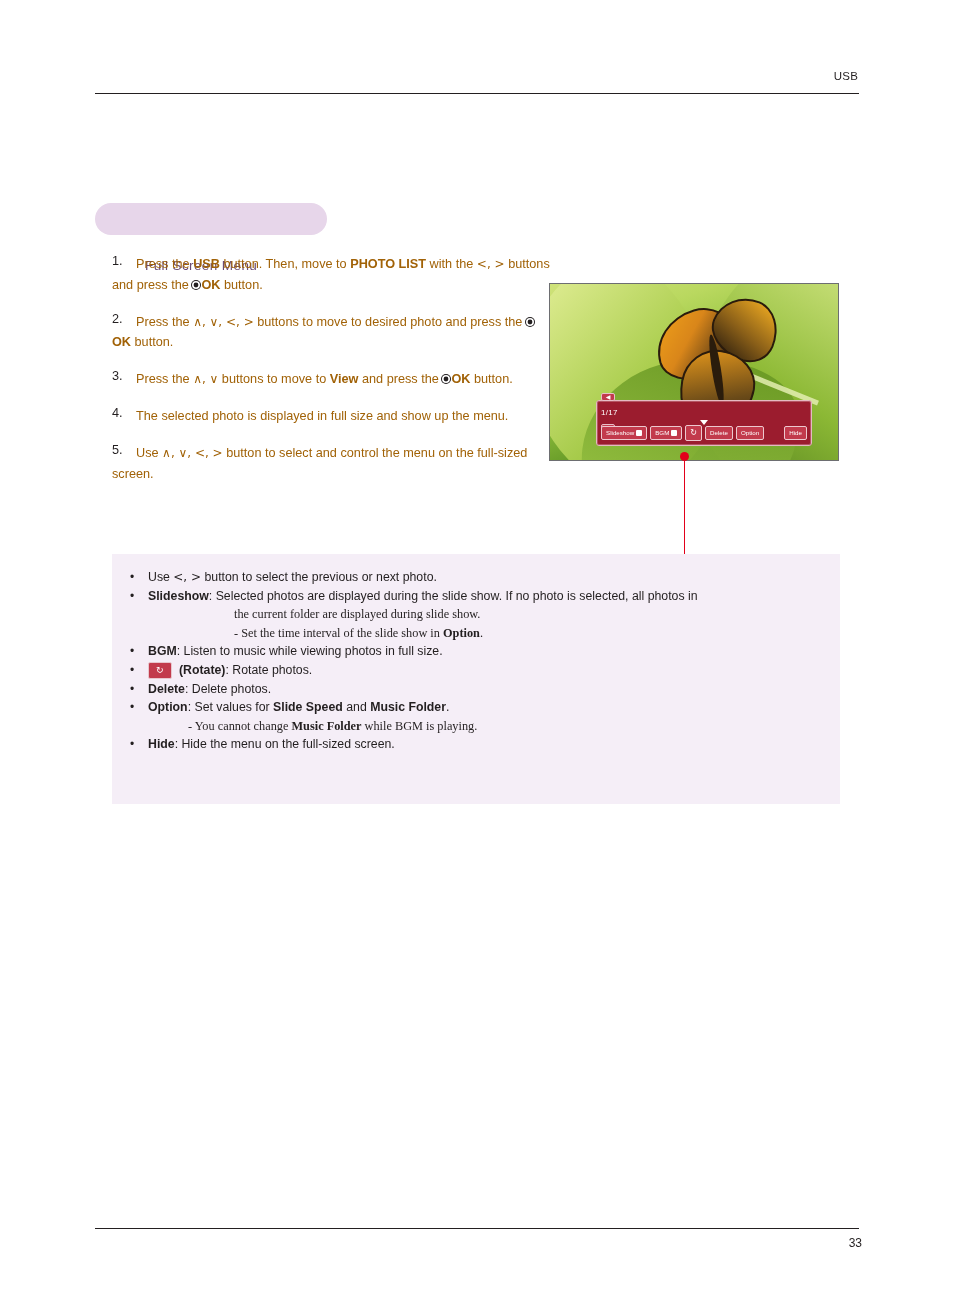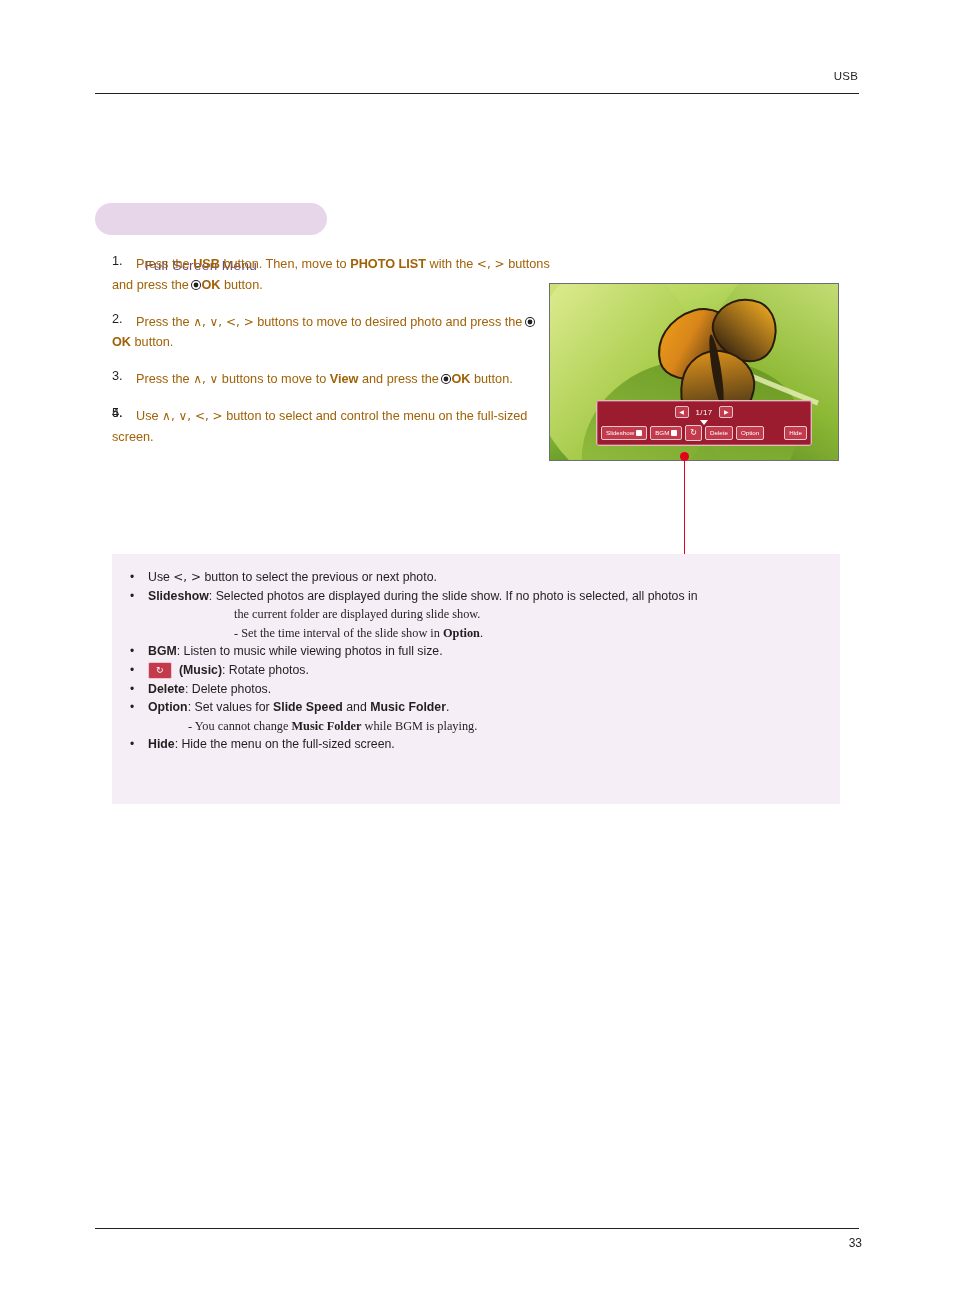--- a/index.html
+++ b/index.html
@@ -122,21 +122,21 @@
   }
 
   
   .osd{
     position:absolute;left:46px;top:116px;width:214px;height:44px;
     background:#9b1c2e;border:1px solid #e6b9c2;border-radius:3px;
     box-shadow:0 0 0 1px rgba(255,255,255,.25) inset;
   }
   .osd-top{
     position:relative;height:16px;margin:3px 4px 0 4px;
-    display:flex;align-items:center;justify-content:center;gap:7px;
+    display:flex;align-items:flex-start;justify-content:center;gap:7px;flex-direction:column;
   }
   .osd-arrow{
     width:12px;height:10px;background:#c23a4c;border:1px solid #e8c0c8;
     border-radius:2px;display:flex;align-items:center;justify-content:center;
     color:#fff;font-size:6px;line-height:1;font-family:"DejaVu Sans",sans-serif;
   }
   .osd-count{color:#ffffff;font-size:8px;letter-spacing:.3px;}
   .osd-caret{
     position:absolute;left:50%;top:19px;margin-left:-4px;width:0;height:0;
     border-left:4px solid transparent;border-right:4px solid transparent;
@@ -203,20 +203,21 @@
     <div class="step">
       <span class="num">2.</span>
       <span class="txt">Press the <span class="glyph">∧, ∨, &lt;, &gt;</span> buttons to move to desired photo and press the <span class="okdot"></span><span class="ok">OK</span> button.</span>
     </div>
     <div class="step">
       <span class="num">3.</span>
       <span class="txt">Press the <span class="glyph">∧, ∨</span> buttons to move to <b>View</b> and press the <span class="okdot"></span><span class="ok">OK</span> button.</span>
     </div>
     <div class="step">
       <span class="num">4.</span>
+      <span class="txt">The selected photo is displayed in full size and show up the menu.</span>
     </div>
     <div class="step">
       <span class="num">5.</span>
       <span class="txt">Use <span class="glyph">∧, ∨, &lt;, &gt;</span> button to select and control the menu on the full-sized screen.</span>
     </div>
   </div>
 
   <div class="figure">
     <div class="fig-leaf1"></div>
     <div class="fig-leaf2"></div>
@@ -274,21 +275,21 @@
       <div class="nrow">
         <span class="bullet">•</span>
         <span class="ntext"><b>Slideshow</b>: Selected photos are displayed during the slide show. If no photo is selected, all photos in<span class="sub" style="margin-left:86px">the current folder are displayed during slide show.</span><span class="sub" style="margin-left:86px">- Set the time interval of the slide show in <b>Option</b>.</span></span>
       </div>
       <div class="nrow">
         <span class="bullet">•</span>
         <span class="ntext"><b>BGM</b>: Listen to music while viewing photos in full size.</span>
       </div>
       <div class="nrow">
         <span class="bullet">•</span>
-        <span class="ntext"><span class="rot-chip">↻</span> <b>(Music)</b>: Rotate photos.</span>
+        <span class="ntext"><span class="rot-chip">↻</span> <b>(Rotate)</b>: Rotate photos.</span>
       </div>
       <div class="nrow">
         <span class="bullet">•</span>
         <span class="ntext"><b>Delete</b>: Delete photos.</span>
       </div>
       <div class="nrow">
         <span class="bullet">•</span>
         <span class="ntext"><b>Option</b>: Set values for <b>Slide Speed</b> and <b>Music Folder</b>.<span class="sub" style="margin-left:40px">- You cannot change <b>Music Folder</b> while BGM is playing.</span></span>
       </div>
       <div class="nrow">

